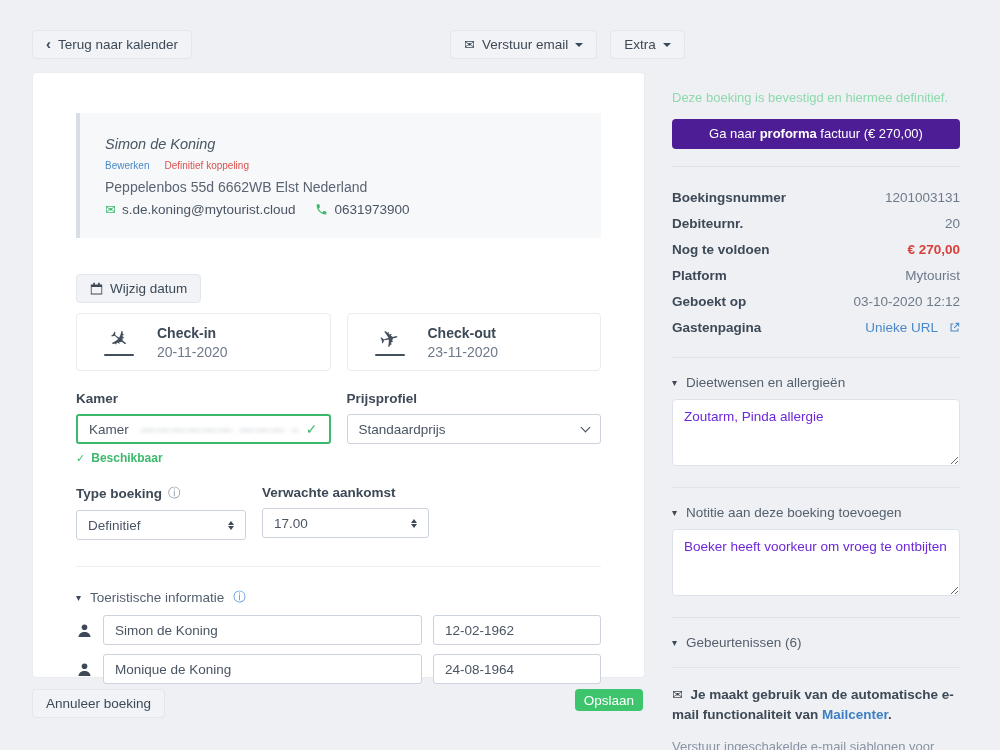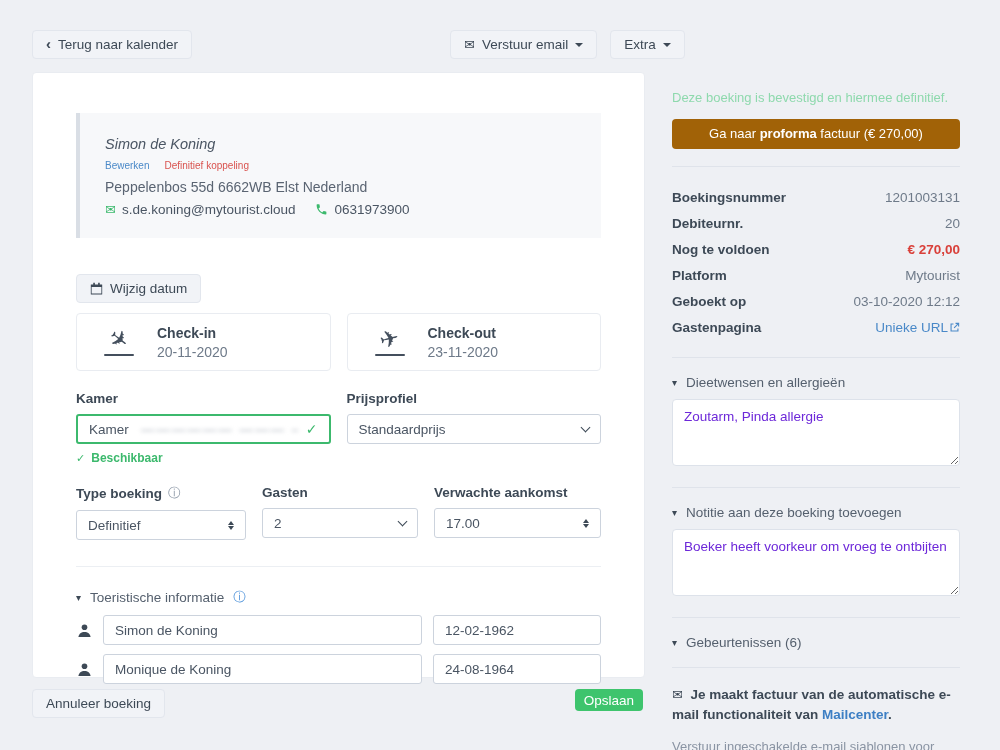--- a/index.html
+++ b/index.html
@@ -94,29 +94,29 @@
   
   .cancel-btn { position:absolute; left:32px; top:689px; }
   .save-btn { position:absolute; left:575px; top:689px; width:68px; height:22px;
     background:#3ec46d; color:#fff; border:none; border-radius:4px; font-size:13.5px;
     font-family:inherit; cursor:pointer; }
 
   
   .sidebar { position:absolute; left:672px; top:74px; width:288px; }
   .sb-title { color:#3fbd70; font-size:21px; font-weight:bold; }
   .sb-sub { color:#8ed9ad; font-size:13px; margin-top:16px; }
-  .dark-btn { margin-top:14px; width:100%; background:#a16207; color:#fff; border:none; border-radius:4px;
+  .dark-btn { margin-top:14px; width:100%; background:#4c1d95; color:#fff; border:none; border-radius:4px;
     height:30px; font-size:13px; text-align:center; line-height:30px; font-family:inherit; cursor:pointer; display:block; }
   .dark-btn b { font-weight:bold; }
   .sb-hr { height:1px; background:#dfe3ea; margin:17px 0; }
   .detail-row { display:flex; justify-content:space-between; align-items:center; font-size:13.5px; height:26px; }
   .d-label { font-weight:bold; color:#3d4956; }
   .d-value { color:#6e7a89; }
   .d-red { color:#d9403a; font-weight:bold; }
-  .d-link { color:#4a89c8; display:flex; align-items:center; gap:1px; cursor:pointer; text-decoration:none; }
+  .d-link { color:#4a89c8; display:flex; align-items:center; gap:11px; cursor:pointer; text-decoration:none; }
   textarea.sb-ta { width:100%; height:67px; border:1px solid #dde2ea; border-radius:4px;
     padding:8px 11px; font-family:inherit; font-size:13.5px; color:#6d28d9; margin-top:9px;
     background:#fff; line-height:1.4; }
   .mail-blurb { font-size:13.5px; font-weight:bold; color:#3d4956; line-height:1.5; }
   .mail-link { color:#3d7fc4; cursor:pointer; text-decoration:none; }
   .toggle-row { display:flex; gap:10px; margin-top:12px; align-items:flex-start; }
   .toggle-text { font-size:13px; color:#8a94a3; line-height:1.45; }
 </style>
 </head>
 <body>
@@ -221,27 +221,20 @@
           <span class="info-i">ⓘ</span>
         </div>
         <div class="select">
           <span>Definitief</span>
           <span class="spin">
               <i class="up"></i>
               <i class="dn"></i>
             </span>
         </div>
       </div>
-      <div class="col">
-        <div class="field-label">Gasten</div>
-        <div class="select">
-          <span>2</span>
-          <span class="chev-sel"></span>
-        </div>
-      </div>
       <div class="col" style="flex:0 0 167px">
         <div class="field-label">Verwachte aankomst</div>
         <div class="select">
           <span>17.00</span>
           <span class="spin">
               <i class="up"></i>
               <i class="dn"></i>
             </span>
         </div>
       </div>
@@ -341,21 +334,21 @@
 
     <div class="sb-hr"></div>
 
     <div class="section-head">
       <span class="caret-char">▾</span>
       <span>Gebeurtenissen (6)</span>
     </div>
 
     <div class="sb-hr"></div>
 
-    <div class="mail-blurb"><span class="env-char">✉</span>&nbsp; <span>Je maakt factuur van de automatische e-mail functionaliteit van </span><a class="mail-link">Mailcenter</a><span>.</span></div>
+    <div class="mail-blurb"><span class="env-char">✉</span>&nbsp; <span>Je maakt gebruik van de automatische e-mail functionaliteit van </span><a class="mail-link">Mailcenter</a><span>.</span></div>
 
     <div class="toggle-row">
 
       <span class="toggle-text">Verstuur ingeschakelde e-mail sjablonen voor deze boeking automatisch.</span>
     </div>
   </div>
 
 </div>
 
 </body></html>

